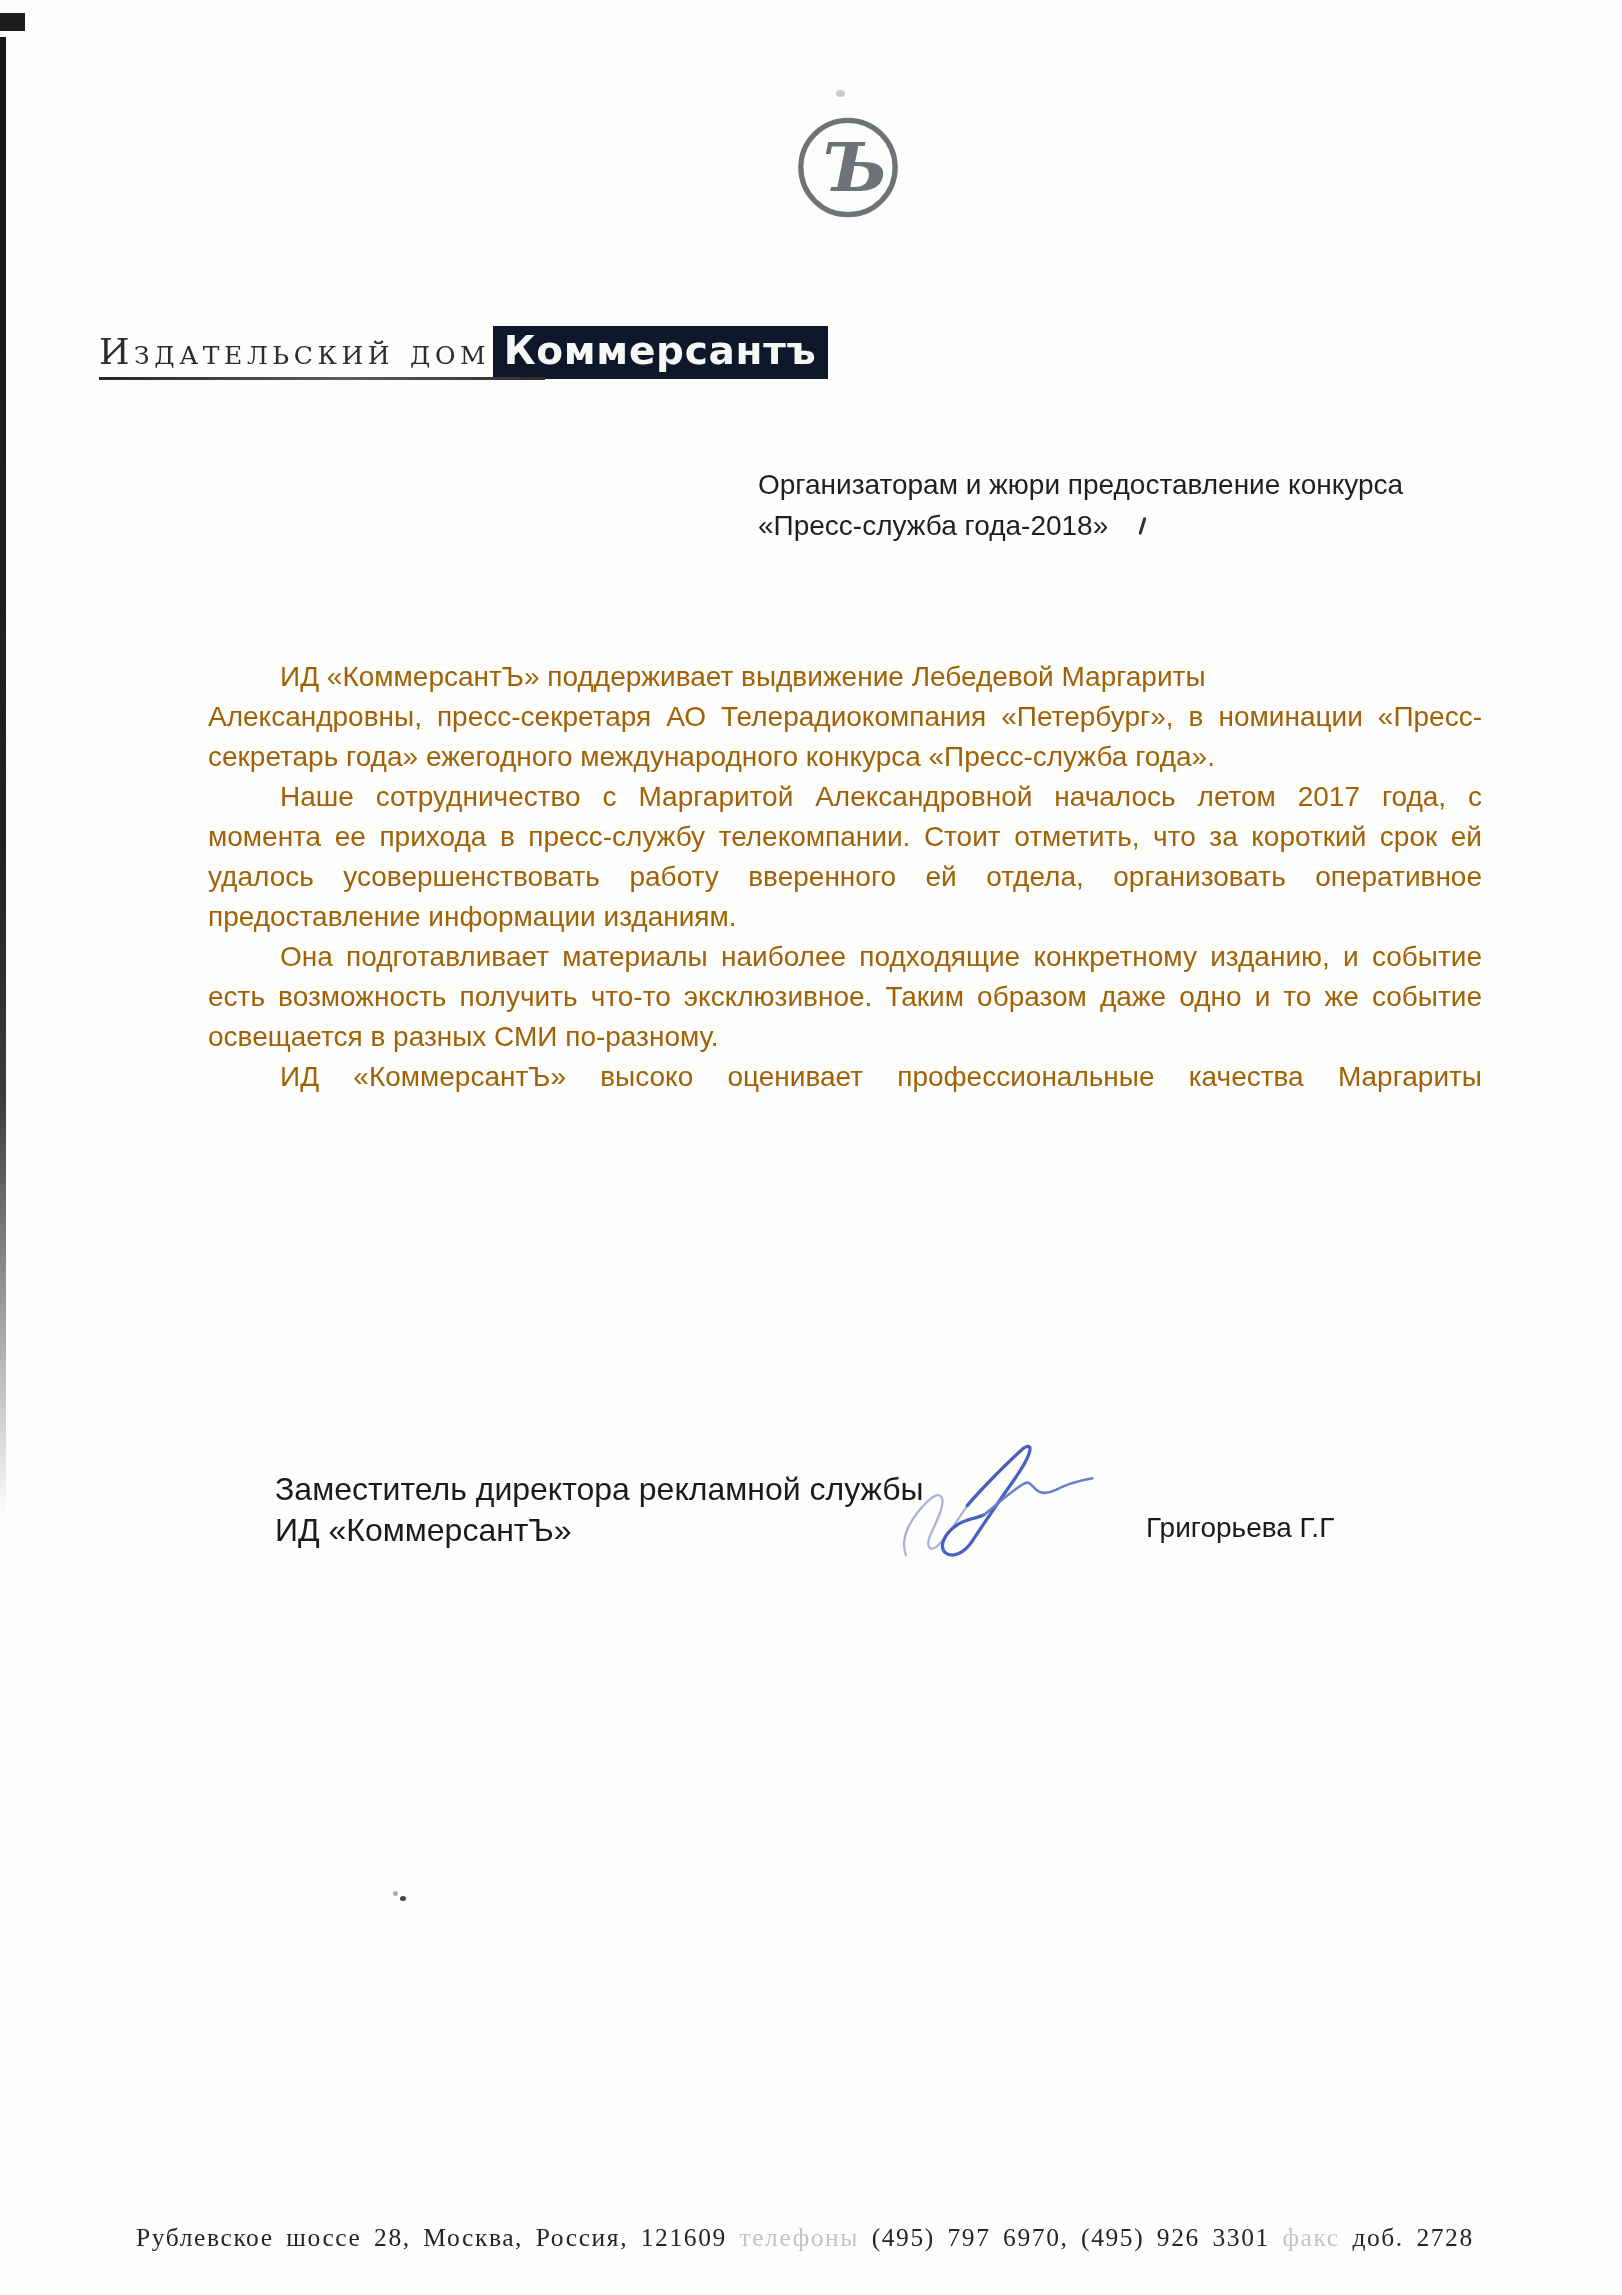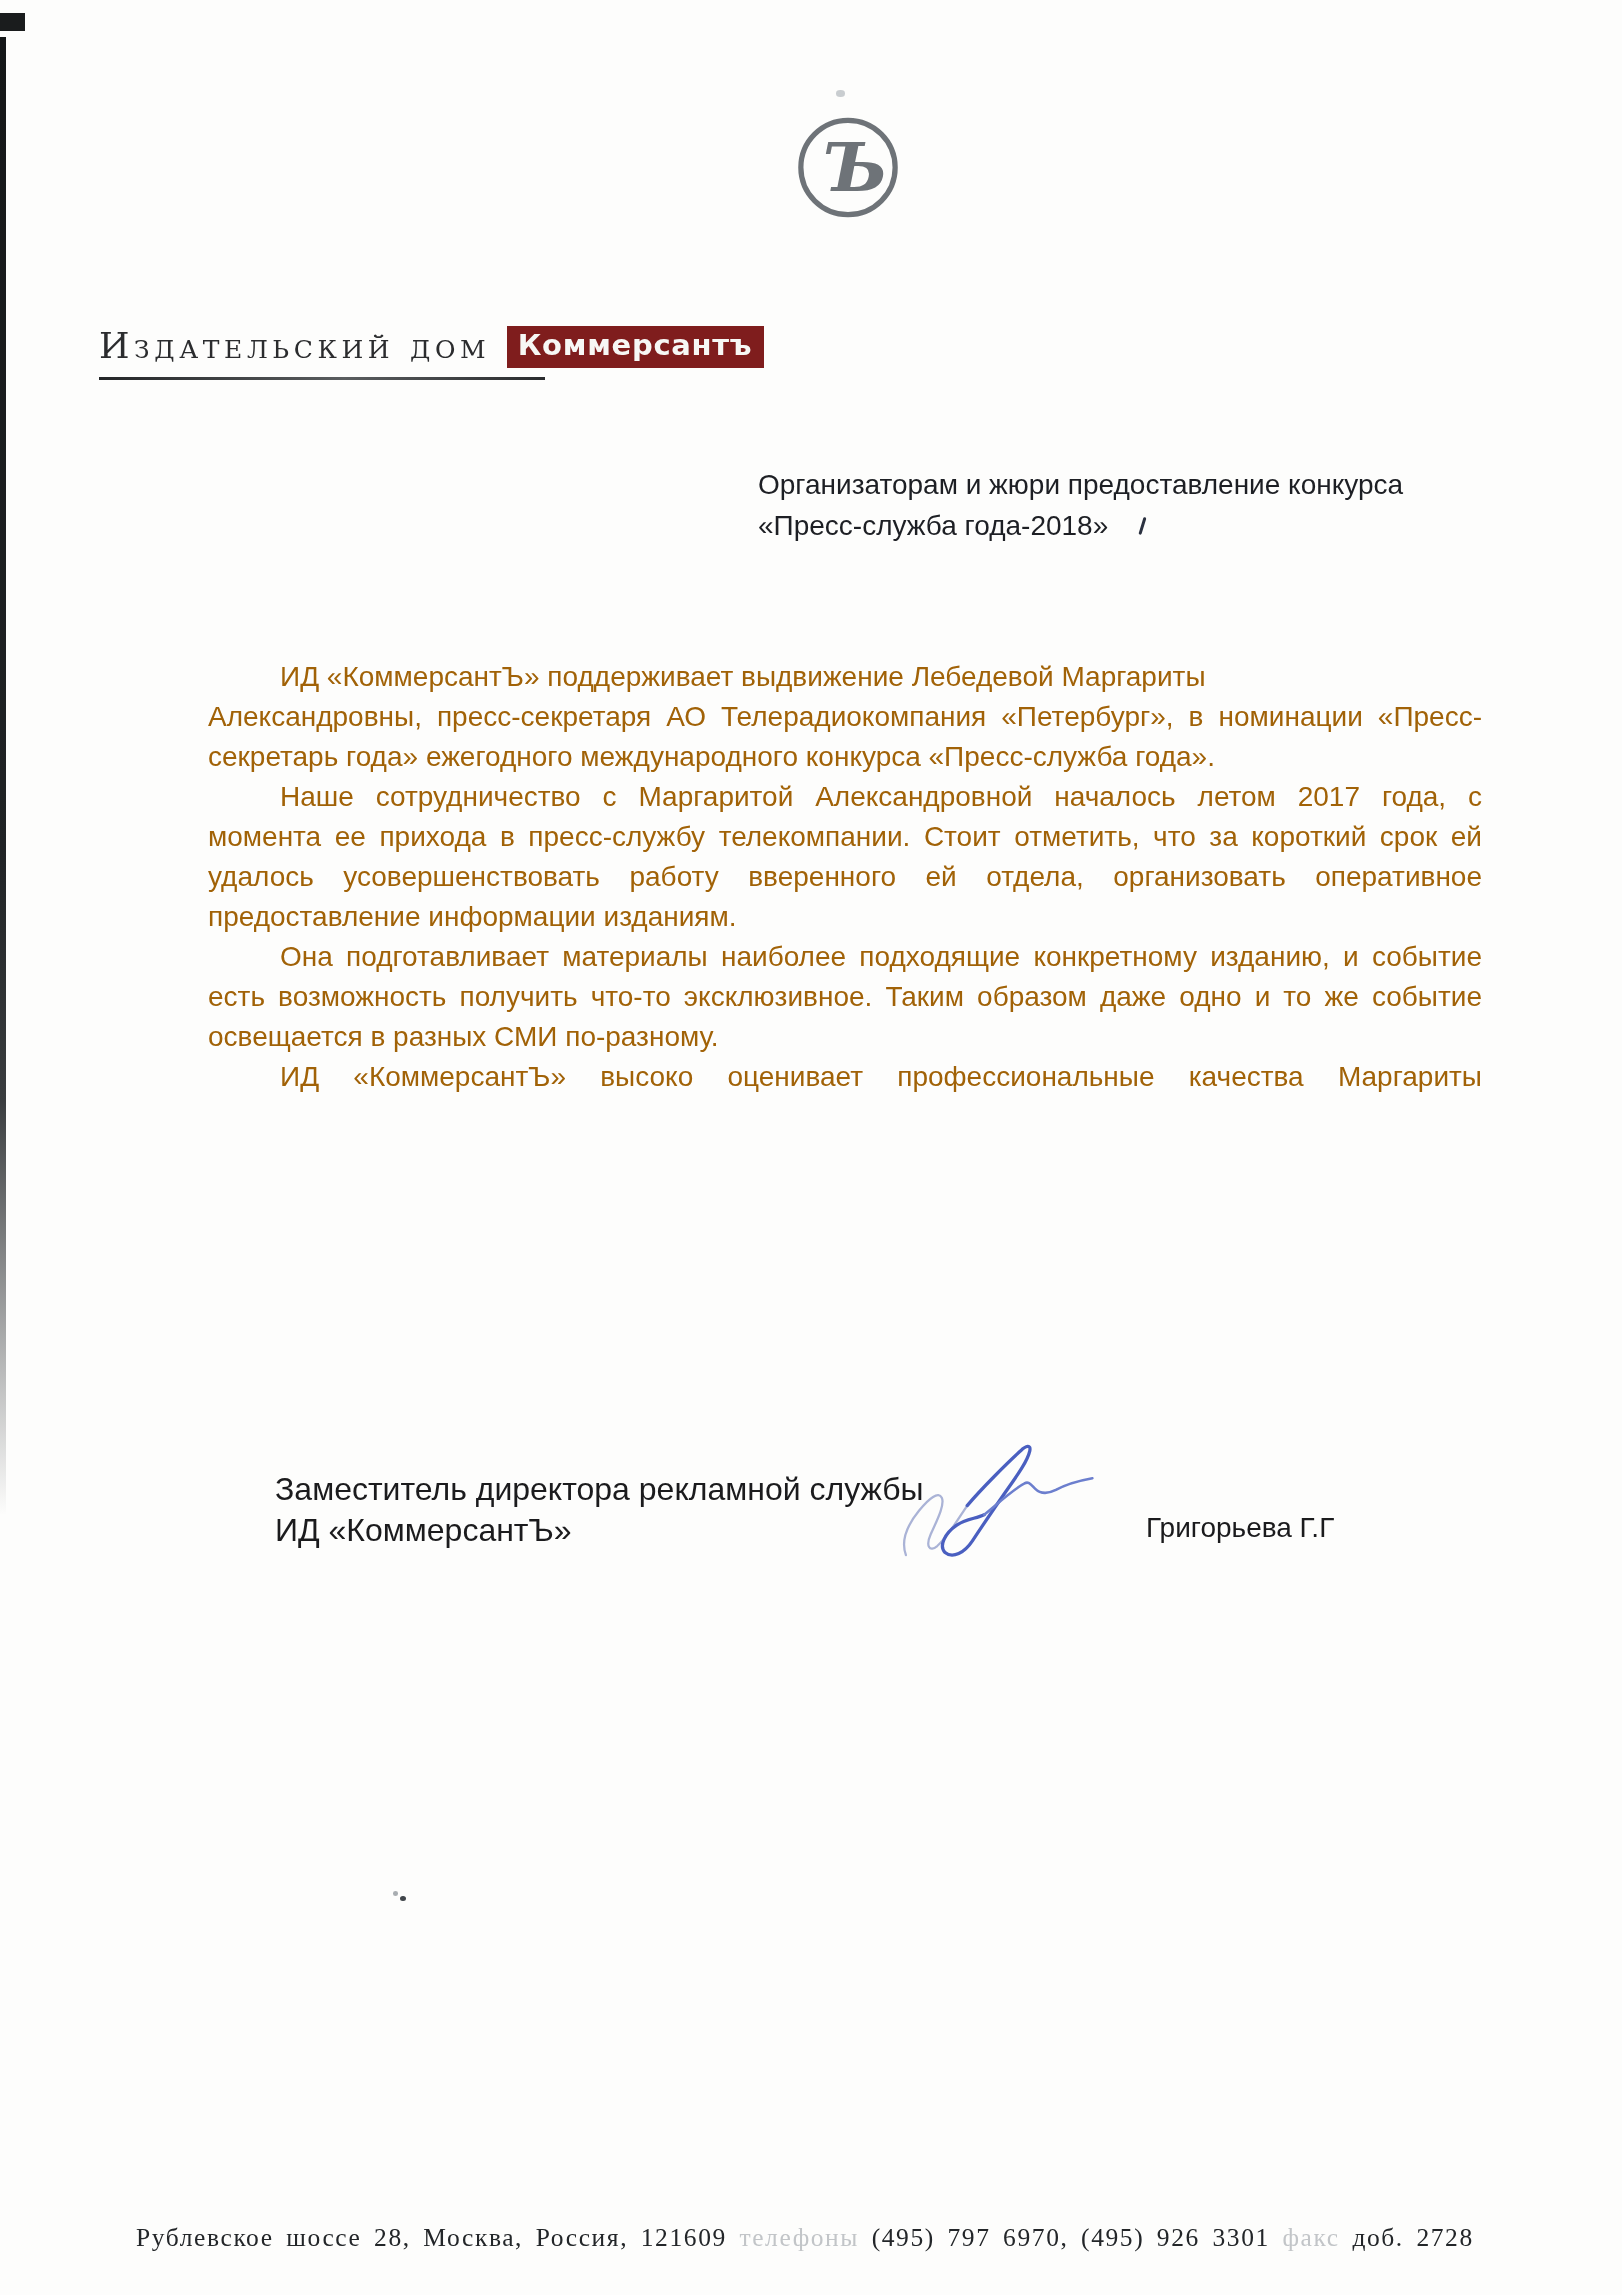--- a/index.html
+++ b/index.html
@@ -19,30 +19,30 @@
   .speck-logo{left:836px;top:90px;width:8.5px;height:6.5px;background:#c9cdd0;}
   .speck-a{left:393px;top:1891px;width:5.2px;height:4.6px;background:#a8adb1;}
   .speck-b{left:400px;top:1896px;width:5.9px;height:5.2px;background:#41464b;}
   .pen-tick{
     position:absolute;left:1141px;top:517px;width:3.3px;height:17.7px;
     background:#2b3140;border-radius:2px;transform:rotate(17deg);
   }
   
   .logo{position:absolute;left:793px;top:115px;width:110px;height:105px;}
   
-  .letterhead{position:absolute;left:99px;top:326px;display:flex;align-items:flex-start;}
+  .letterhead{position:absolute;left:99px;top:326px;display:flex;align-items:center;}
   .publisher{
     font-family:"DejaVu Serif","Liberation Serif",serif;
     font-variant:small-caps;
     font-size:35px;letter-spacing:4.6px;color:#2b2c2e;white-space:nowrap;
   }
   .brand{
-    margin-left:17px;background:#7f1d1d;color:#f7f7f5;
+    margin-left:3px;background:#0f172a;color:#f7f7f5;
     font-family:"DejaVu Sans","Liberation Sans",sans-serif;
-    font-weight:bold;font-size:29px;letter-spacing:0.7px;
+    font-weight:bold;font-size:39px;letter-spacing:0.7px;
     padding:2px 11.8px 5.9px 10.5px;white-space:nowrap;
   }
   .head-rule{
     position:absolute;left:99px;top:377px;width:446px;height:2.6px;
     background:linear-gradient(90deg,#242628 0%,#5a5d5f 55%,#2a2c2e 100%);
   }
   
   .addressee{
     position:absolute;left:758px;top:464px;width:785px;
     font-size:28px;line-height:41px;color:#1d1f24;

